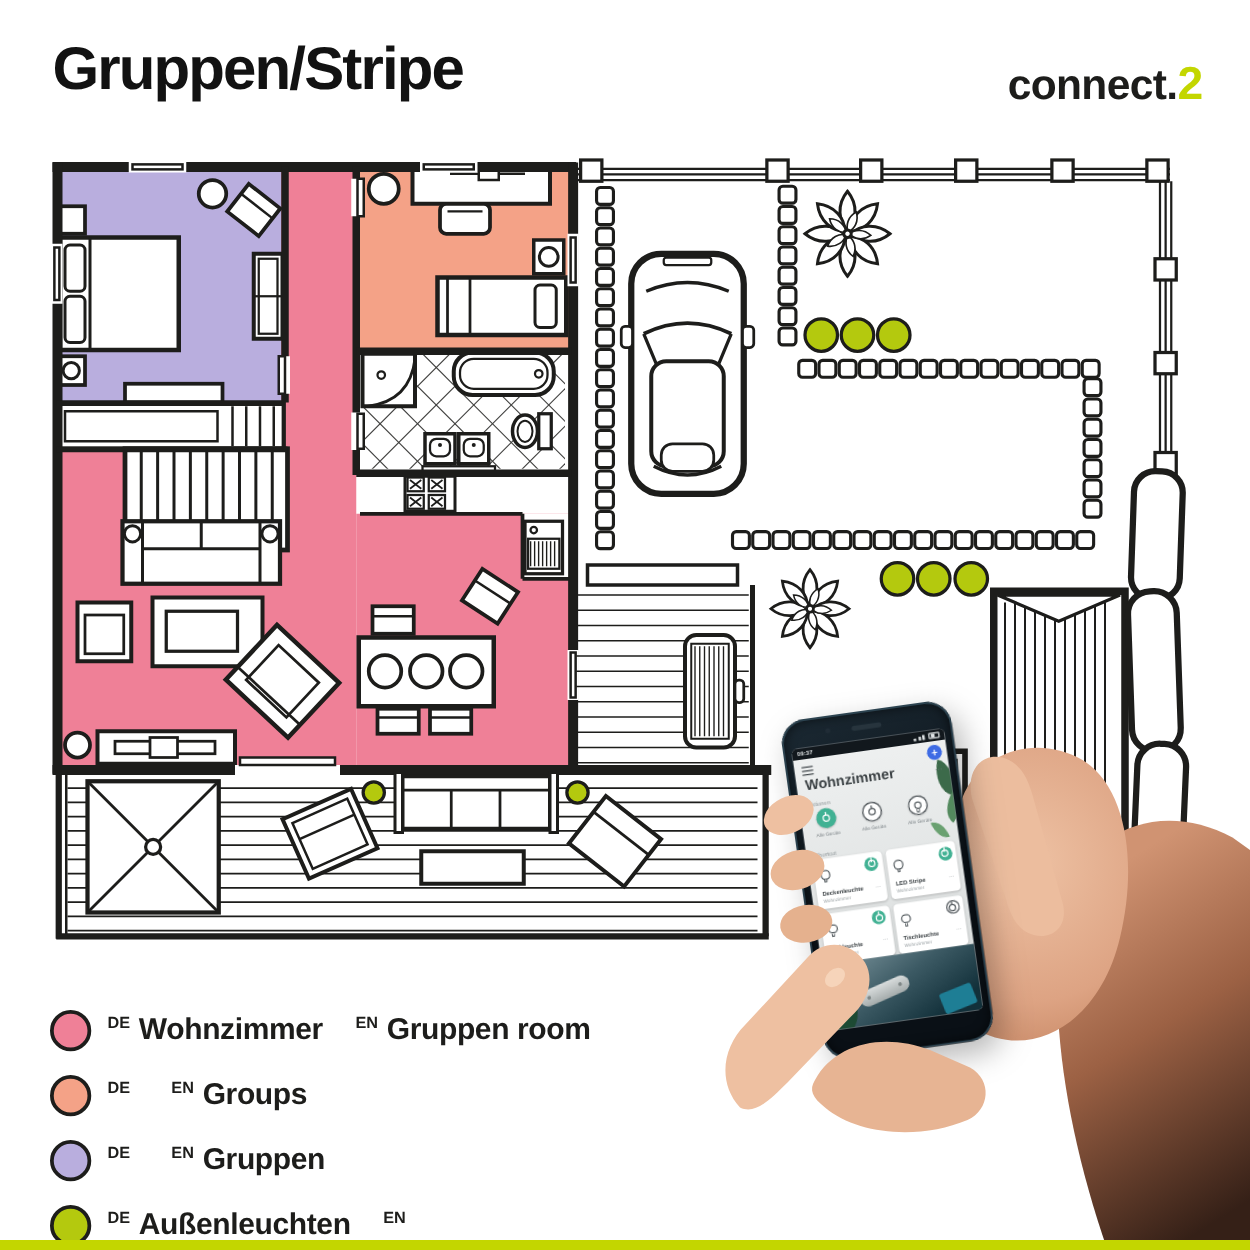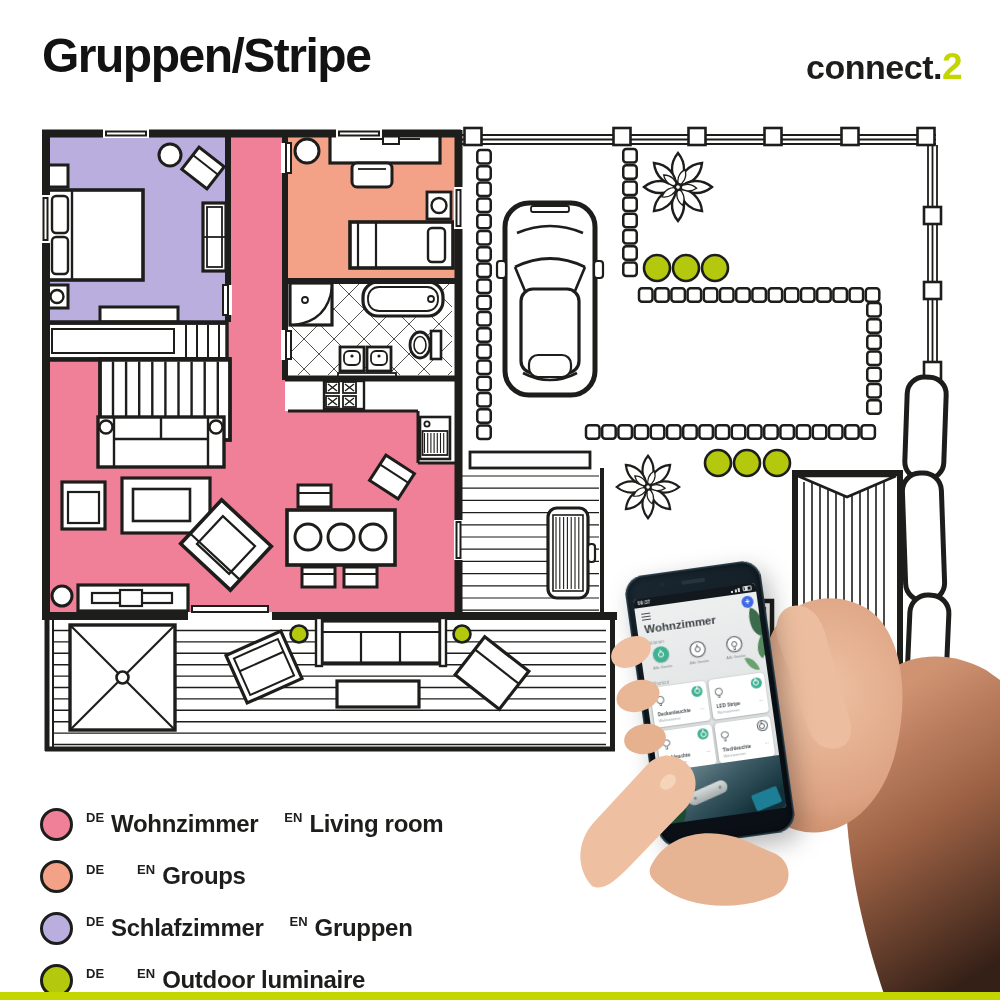--- a/index.html
+++ b/index.html
@@ -720,36 +720,35 @@
   <ellipse cx="668" cy="782" rx="9" ry="6.5" transform="rotate(-42 668 782)" fill="#f6d6bd" opacity=".9"></ellipse>
   <path d="M652,864 C668,834 708,826 744,840 L776,854 C794,864 792,888 774,896 C736,912 686,908 660,886 C650,878 647,872 652,864 Z" fill="#e7b493"></path>
 </svg>
 
 <div class="legend">
   <div class="legend-row">
     <span class="swatch sw0"></span>
     <span class="tag">DE</span>
     <span class="nm">Wohnzimmer</span>
     <span class="tag en">EN</span>
-    <span class="nm">Living room</span>
+    <span class="nm">Gruppen room</span>
   </div>
   <div class="legend-row">
     <span class="swatch sw1"></span>
     <span class="tag">DE</span>
     <span class="tag en">EN</span>
     <span class="nm">Groups</span>
   </div>
   <div class="legend-row">
     <span class="swatch sw2"></span>
     <span class="tag">DE</span>
-    <span class="nm">Schlafzimmer</span>
     <span class="tag en">EN</span>
     <span class="nm">Gruppen</span>
   </div>
   <div class="legend-row">
     <span class="swatch sw3"></span>
     <span class="tag">DE</span>
+    <span class="nm">Außenleuchten</span>
     <span class="tag en">EN</span>
-    <span class="nm">Outdoor luminaire</span>
   </div>
 </div>
 
 <div class="bottom-bar"></div>
 
 </body></html>

